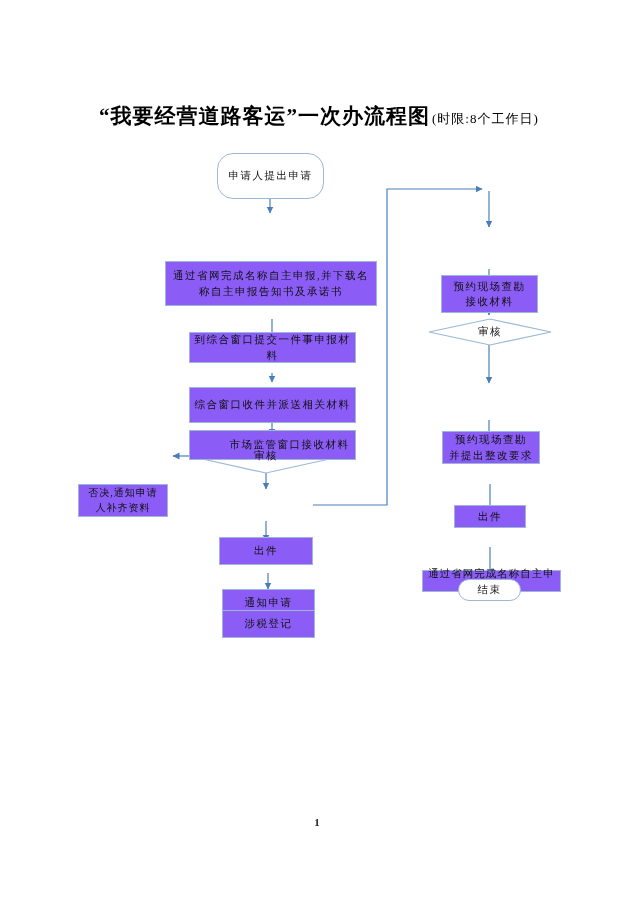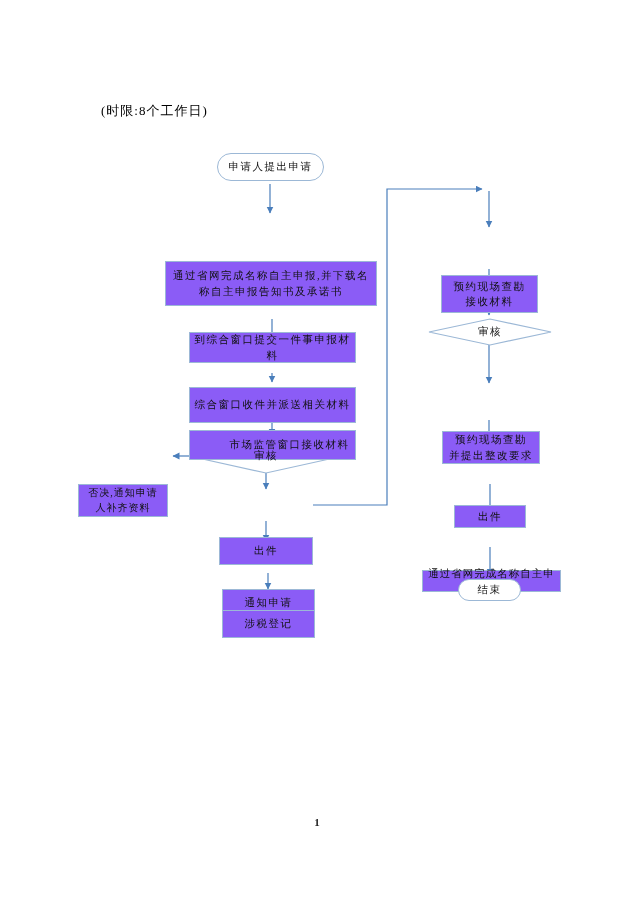--- a/index.html
+++ b/index.html
@@ -42,20 +42,21 @@
     font-size:11px; color:#222; font-weight:600;
   }
 </style>
 </head>
 <body>
 
 <div class="page">
 
 
   <div class="subtitle">
+    <span class="main">“我要经营道路客运”一次办流程图</span>
       <span class="note">(时限:8个工作日)</span>
   </div>
 
   <div class="flowchart">
 
     <svg class="connectors" viewBox="0 0 634 898">
       <defs>
         <marker id="ah" markerWidth="8" markerHeight="8" refX="6.5" refY="3.5" orient="auto" markerUnits="userSpaceOnUse">
           <path d="M0,0 L7,3.5 L0,7 z" fill="#4a7ebb"></path>
         </marker>
@@ -77,21 +78,21 @@
         <line x1="489" y1="345" x2="489" y2="383" marker-end="url(#ah)"></line>
         <line x1="489" y1="420" x2="489" y2="457" marker-end="url(#ah)"></line>
         <line x1="490" y1="484" x2="490" y2="526"></line>
         <line x1="490" y1="547" x2="490" y2="575" marker-end="url(#ah)"></line>
       </g>
 
       <polygon class="shape" points="189,456 266,439 343,456 266,473"></polygon>
       <polygon class="shape" points="429,332 490,319 551,332 490,345"></polygon>
     </svg>
 
-    <div class="node stadium" style="left:217px; top:153px; width:107px; height:28px;">申请人提出申请</div>
+    <div class="node stadium" style="left:217px; top:153px; width:107px; height:46px;">申请人提出申请</div>
 
     <div class="node box" style="left:165px; top:217px; width:212px; height:45px;">通过省网完成名称自主申报,并下载名
 称自主申报告知书及承诺书</div>
 
     <div class="node box" style="left:189px; top:288px; width:167px; height:31px;">到综合窗口提交一件事申报材
 料</div>
 
     <div class="node box" style="left:189px; top:343px; width:167px; height:36px;">综合窗口收件并派送相关材料</div>
 
     <div class="node box" style="left:189px; top:386px; width:167px; height:30px;padding-left:34px;">市场监管窗口接收材料</div>

